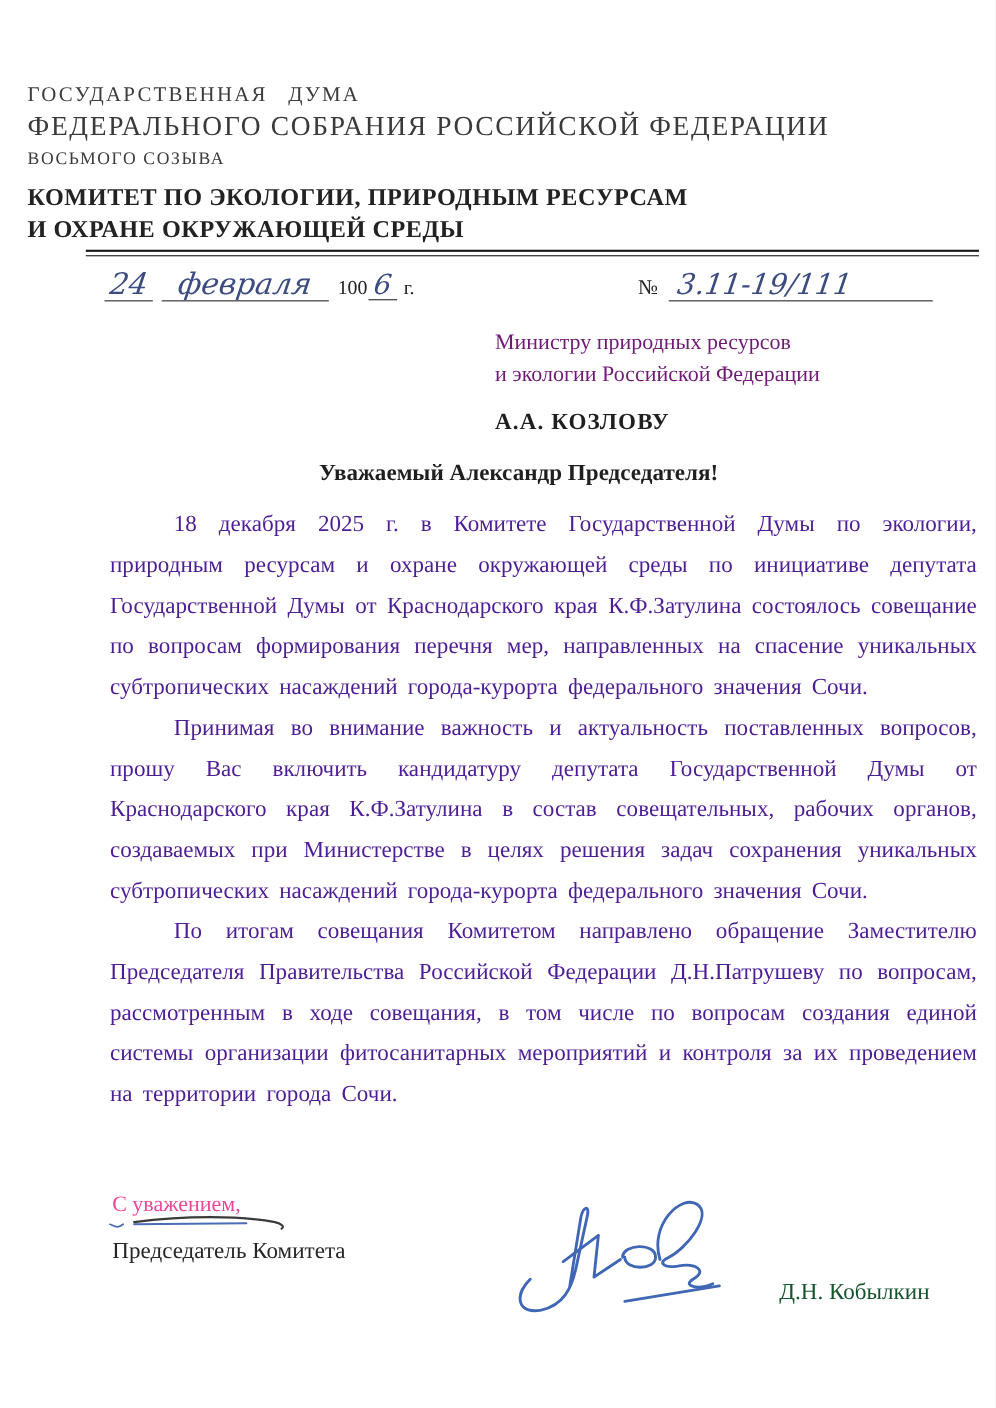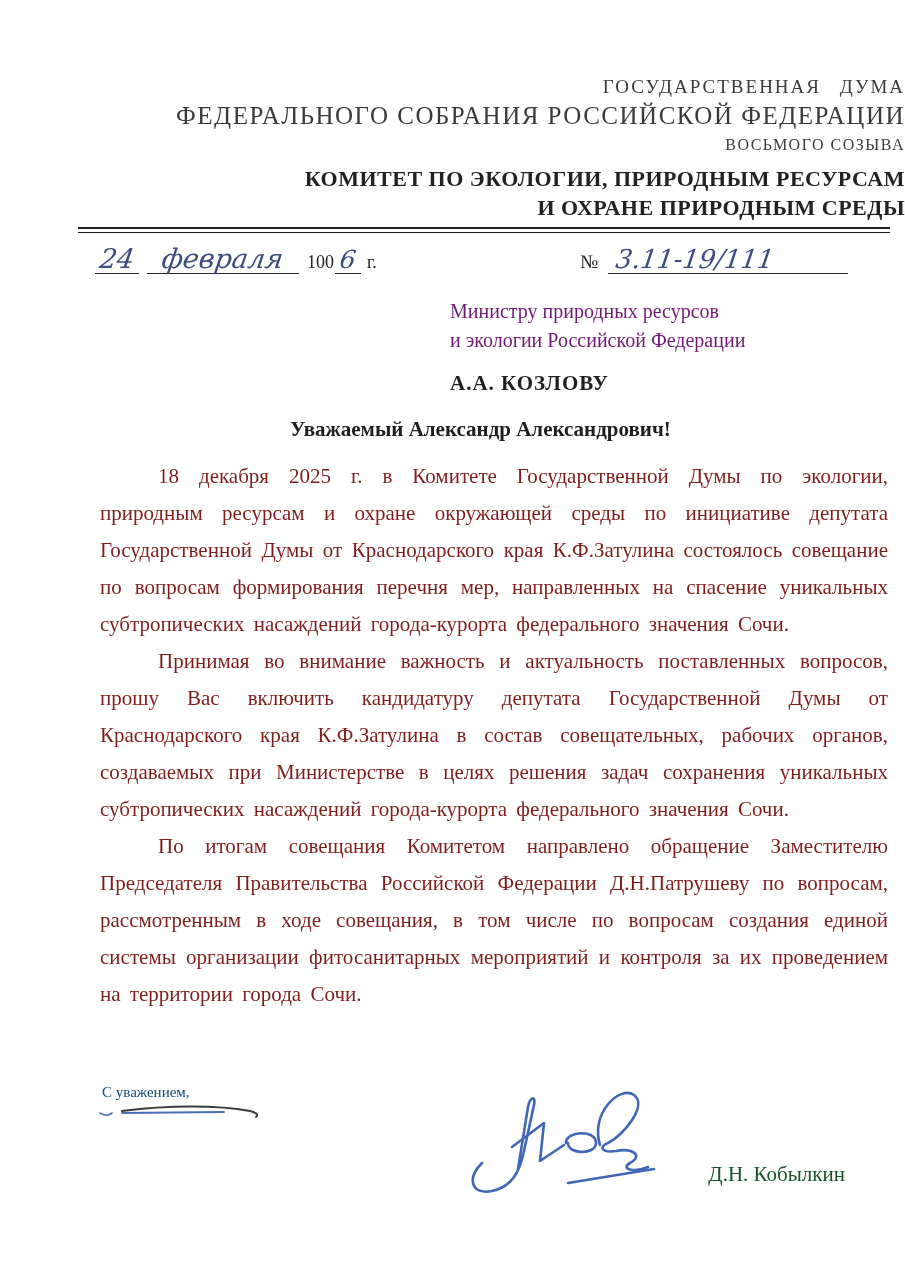--- a/index.html
+++ b/index.html
@@ -13,21 +13,21 @@
   body{font-family:"Liberation Serif", serif;}
   .page{
     position:relative;
     width:905px;height:1280px;
     margin:0 auto;
     background:#ffffff;
     color:var(--ink);
     overflow:hidden;
   }
   
-  .letterhead{position:absolute;top:76px;left:0;width:100%;text-align:right;color:var(--ink-soft);}
+  .letterhead{position:absolute;top:76px;left:0;width:100%;text-align:left;color:var(--ink-soft);padding-left:25px;}
   .org-line1{font-size:19px;letter-spacing:2px;word-spacing:12px;}
   .org-line2{font-size:25px;letter-spacing:1.5px;margin-top:4px;}
   .org-line3{font-size:16px;letter-spacing:1.5px;margin-top:6px;}
   .committee{font-weight:bold;font-size:22px;letter-spacing:0.5px;margin-top:12px;color:#222;}
   .committee + .committee{margin-top:3px;}
   .contact-row{
     position:absolute;top:203px;left:95px;right:58px;
     display:flex;justify-content:space-between;align-items:baseline;
     font-size:16px;color:#222;
   }
@@ -56,41 +56,41 @@
   .num-sign{color:#222;font-size:19px;}
   .seg-num{width:240px;font-size:26px;margin-left:10px;text-align:left;padding-left:8px;padding-bottom:1px;}
   
   .addressee{position:absolute;top:297px;left:450px;font-size:20px;line-height:29px;color:#701a75;}
   .addressee-name{position:absolute;top:371px;left:450px;font-size:21px;font-weight:bold;letter-spacing:1px;color:#1f1f1f;}
   .salutation{position:absolute;top:417px;left:290px;font-size:21px;font-weight:bold;color:#1f1f1f;}
   
   .body-text{
     position:absolute;top:458px;left:100px;width:788px;
     font-size:21px;line-height:37px;
-    text-align:justify;color:#7f1d1d;word-spacing:4px;
+    text-align:justify;color:#4c1d95;word-spacing:4px;
   }
   .body-text p{text-indent:58px;}
   
-  .regards{position:absolute;top:1084px;left:102px;font-size:15px;color:#0c4a6e;text-align:right;}
+  .regards{position:absolute;top:1084px;left:102px;font-size:20px;color:#ec4899;text-align:right;}
   .regards-swoosh{position:absolute;top:1104px;left:98px;}
   .sign-title{position:absolute;top:1125px;left:102px;font-size:21px;color:#262626;}
   .signature{position:absolute;top:1083px;left:468px;}
   .signer-name{position:absolute;top:1162px;right:60px;font-size:21px;color:#14532d;}
 </style>
 </head>
 <body>
 
 <div class="page">
 
   <div class="letterhead">
     <div class="org-line1">ГОСУДАРСТВЕННАЯ ДУМА</div>
     <div class="org-line2">ФЕДЕРАЛЬНОГО СОБРАНИЯ РОССИЙСКОЙ ФЕДЕРАЦИИ</div>
     <div class="org-line3">ВОСЬМОГО СОЗЫВА</div>
     <div class="committee">КОМИТЕТ ПО ЭКОЛОГИИ, ПРИРОДНЫМ РЕСУРСАМ</div>
-    <div class="committee">И ОХРАНЕ ПРИРОДНЫМ СРЕДЫ</div>
+    <div class="committee">И ОХРАНЕ ОКРУЖАЮЩЕЙ СРЕДЫ</div>
   </div>
 
 
   <div class="rule-double"></div>
 
   <div class="dateline">
     <div class="date-left">
       <span class="seg seg-day hw"><span class="hw-skew">24</span></span>
       <span class="seg seg-month hw"><span class="hw-skew">февраля</span></span>
       <span class="printed-year">100</span>
@@ -102,35 +102,36 @@
       <span class="seg seg-num hw"><span class="hw-skew">3.11-19/111</span></span>
     </div>
   </div>
 
   <div class="addressee">
     <div>Министру природных ресурсов</div>
     <div>и экологии Российской Федерации</div>
   </div>
   <div class="addressee-name">А.А. КОЗЛОВУ</div>
 
-  <div class="salutation">Уважаемый Александр Александрович!</div>
+  <div class="salutation">Уважаемый Александр Председателя!</div>
 
   <div class="body-text">
     <p>18 декабря 2025 г. в Комитете Государственной Думы по экологии, природным ресурсам и охране окружающей среды по инициативе депутата Государственной Думы от Краснодарского края К.Ф.Затулина состоялось совещание по вопросам формирования перечня мер, направленных на спасение уникальных субтропических насаждений города-курорта федерального значения Сочи.</p>
     <p>Принимая во внимание важность и актуальность поставленных вопросов, прошу Вас включить кандидатуру депутата Государственной Думы от Краснодарского края К.Ф.Затулина в состав совещательных, рабочих органов, создаваемых при Министерстве в целях решения задач сохранения уникальных субтропических насаждений города-курорта федерального значения Сочи.</p>
     <p>По итогам совещания Комитетом направлено обращение Заместителю Председателя Правительства Российской Федерации Д.Н.Патрушеву по вопросам, рассмотренным в ходе совещания, в том числе по вопросам создания единой системы организации фитосанитарных мероприятий и контроля за их проведением на территории города Сочи.</p>
   </div>
 
   <div class="regards">С уважением,</div>
   <svg class="regards-swoosh" width="180" height="18" viewBox="0 0 180 18">
     <path d="M2 9 C 8 12 10 12 14 9" stroke="#4a6db5" stroke-width="1.6" fill="none" stroke-linecap="round"></path>
     <path d="M24 9 L126 8" stroke="#4a6db5" stroke-width="1.8" fill="none" stroke-linecap="round"></path>
     <path d="M24 7 C 70 1 120 1 152 7 C 158 8.5 161 11 158 13" stroke="#3a3a3a" stroke-width="2" fill="none" stroke-linecap="round"></path>
   </svg>
 
+  <div class="sign-title">Председатель Комитета</div>
 
   <svg class="signature" width="215" height="122" viewBox="0 0 215 122">
     <g stroke="#3f67b5" stroke-width="2.6" fill="none" stroke-linecap="round" stroke-linejoin="round">
       <path d="M14 80 C -2 96 4 112 24 108 C 44 104 52 88 56 68 L 66 22 C 68 12 62 14 60 24 L 50 86"></path>
       <path d="M44 64 L 76 40 L 72 78 L 96 62"></path>
       <path d="M98 60 C 98 48 128 46 128 60 C 128 72 100 72 100 60"></path>
       <path d="M132 62 C 122 30 152 2 166 12 C 180 22 156 52 140 60 C 130 64 134 70 148 68 C 164 65 176 72 162 80 C 152 86 166 90 180 84"></path>
       <path d="M100 100 L 186 86"></path>
     </g>
   </svg>

